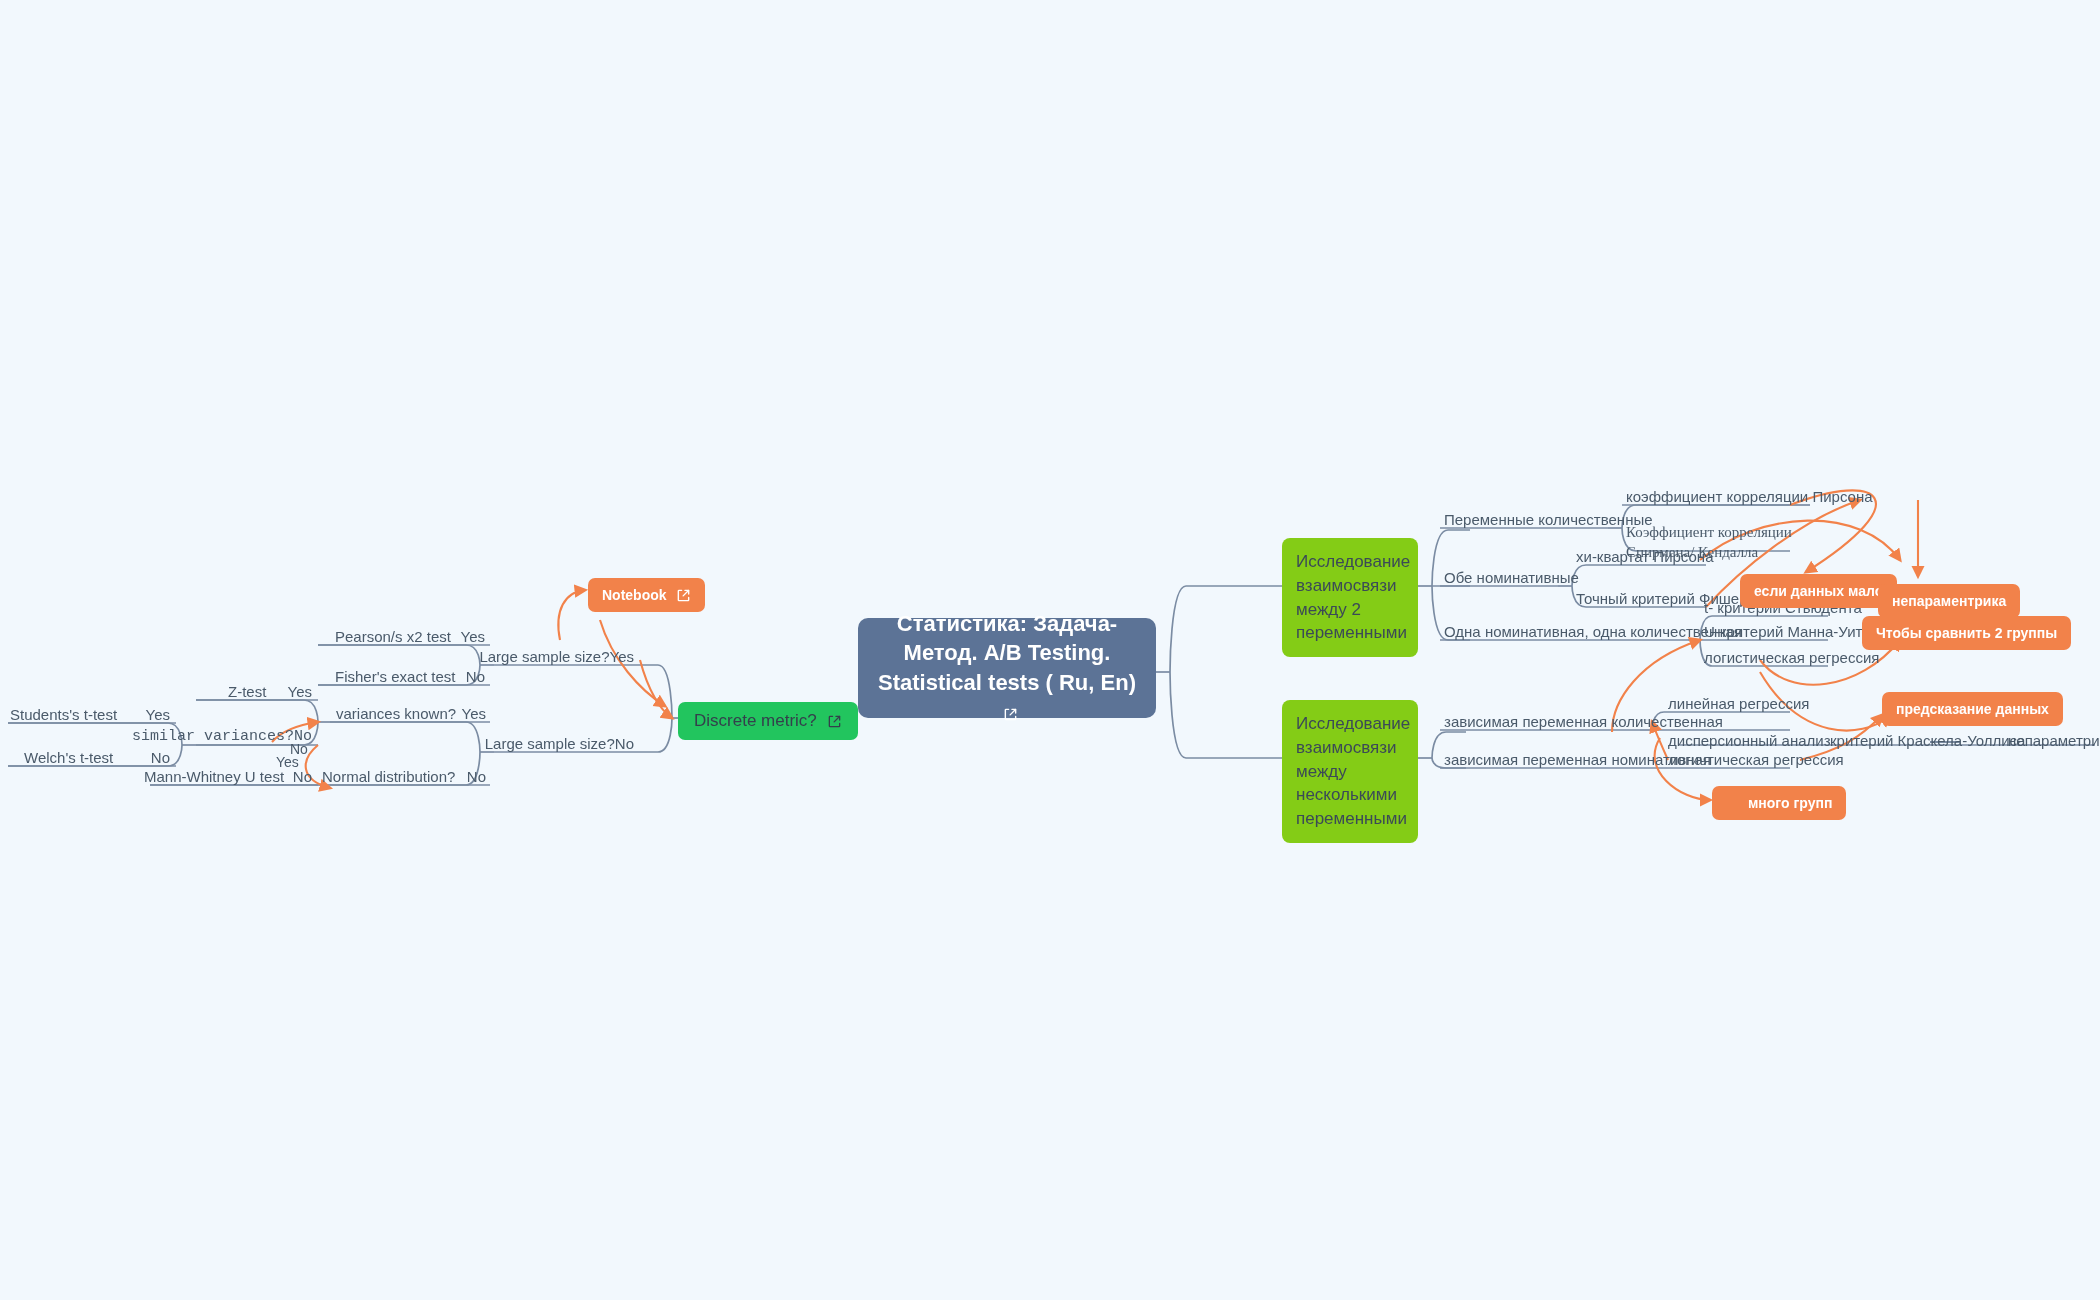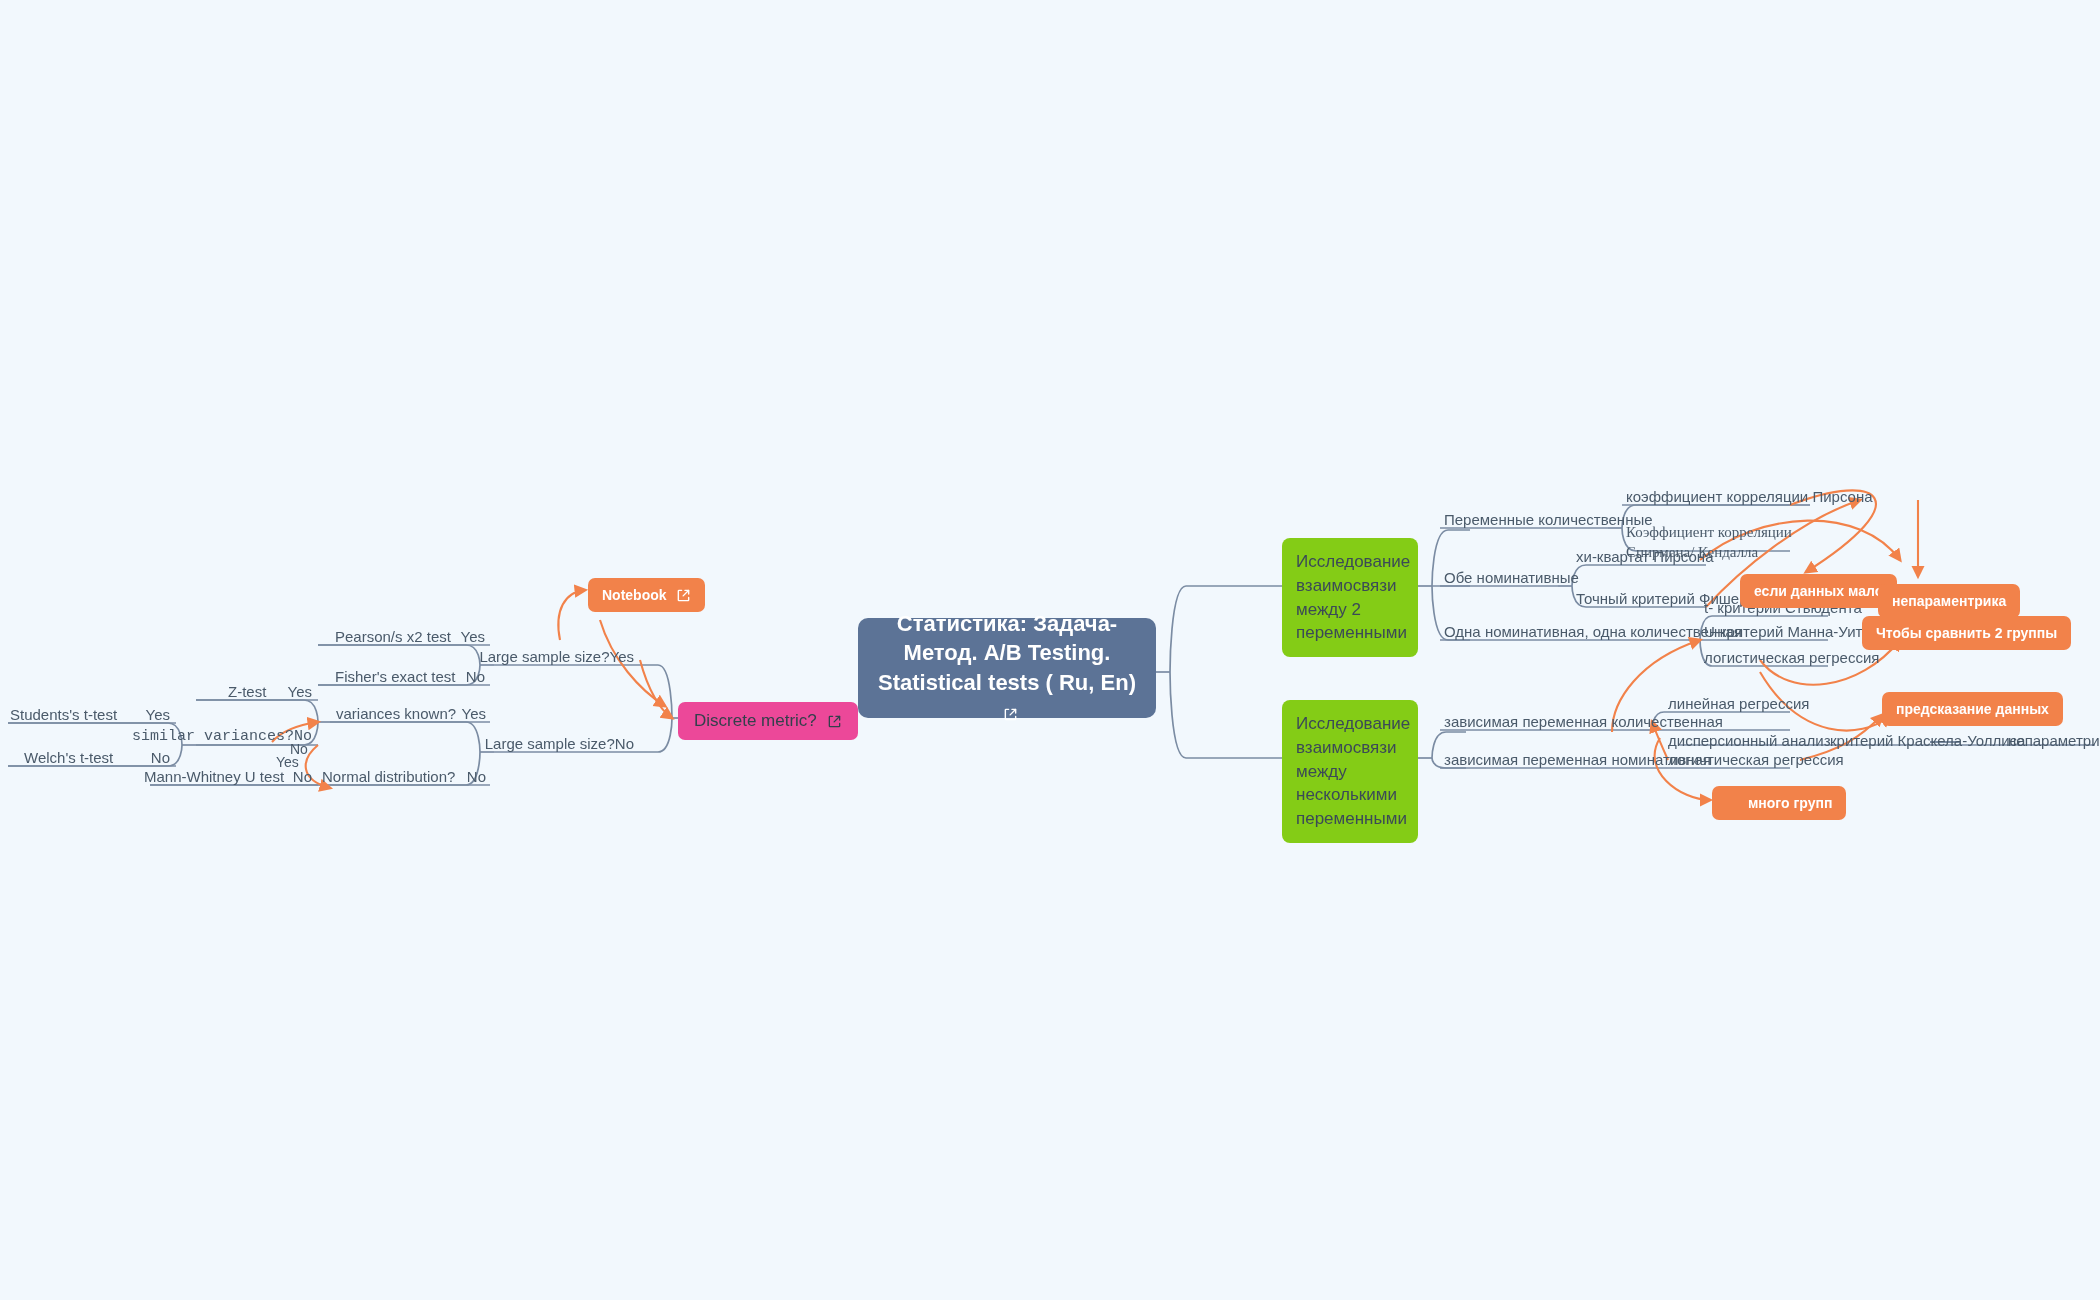--- a/index.html
+++ b/index.html
@@ -39,21 +39,21 @@
   
   .blue {
     background: #84cc16;
     color: #3b4a57;
     border-radius: 8px;
     font-size: 17px;
     line-height: 1.4;
     padding: 12px 14px;
   }
   .blue-sm {
-    background: #ec4899;
+    background: #22c55e;
     color: #34404c;
     border-radius: 7px;
     font-size: 17px;
     padding: 9px 16px;
     display: flex; align-items: center; gap: 10px;
     white-space: nowrap;
   }
 
   
   .orange {

